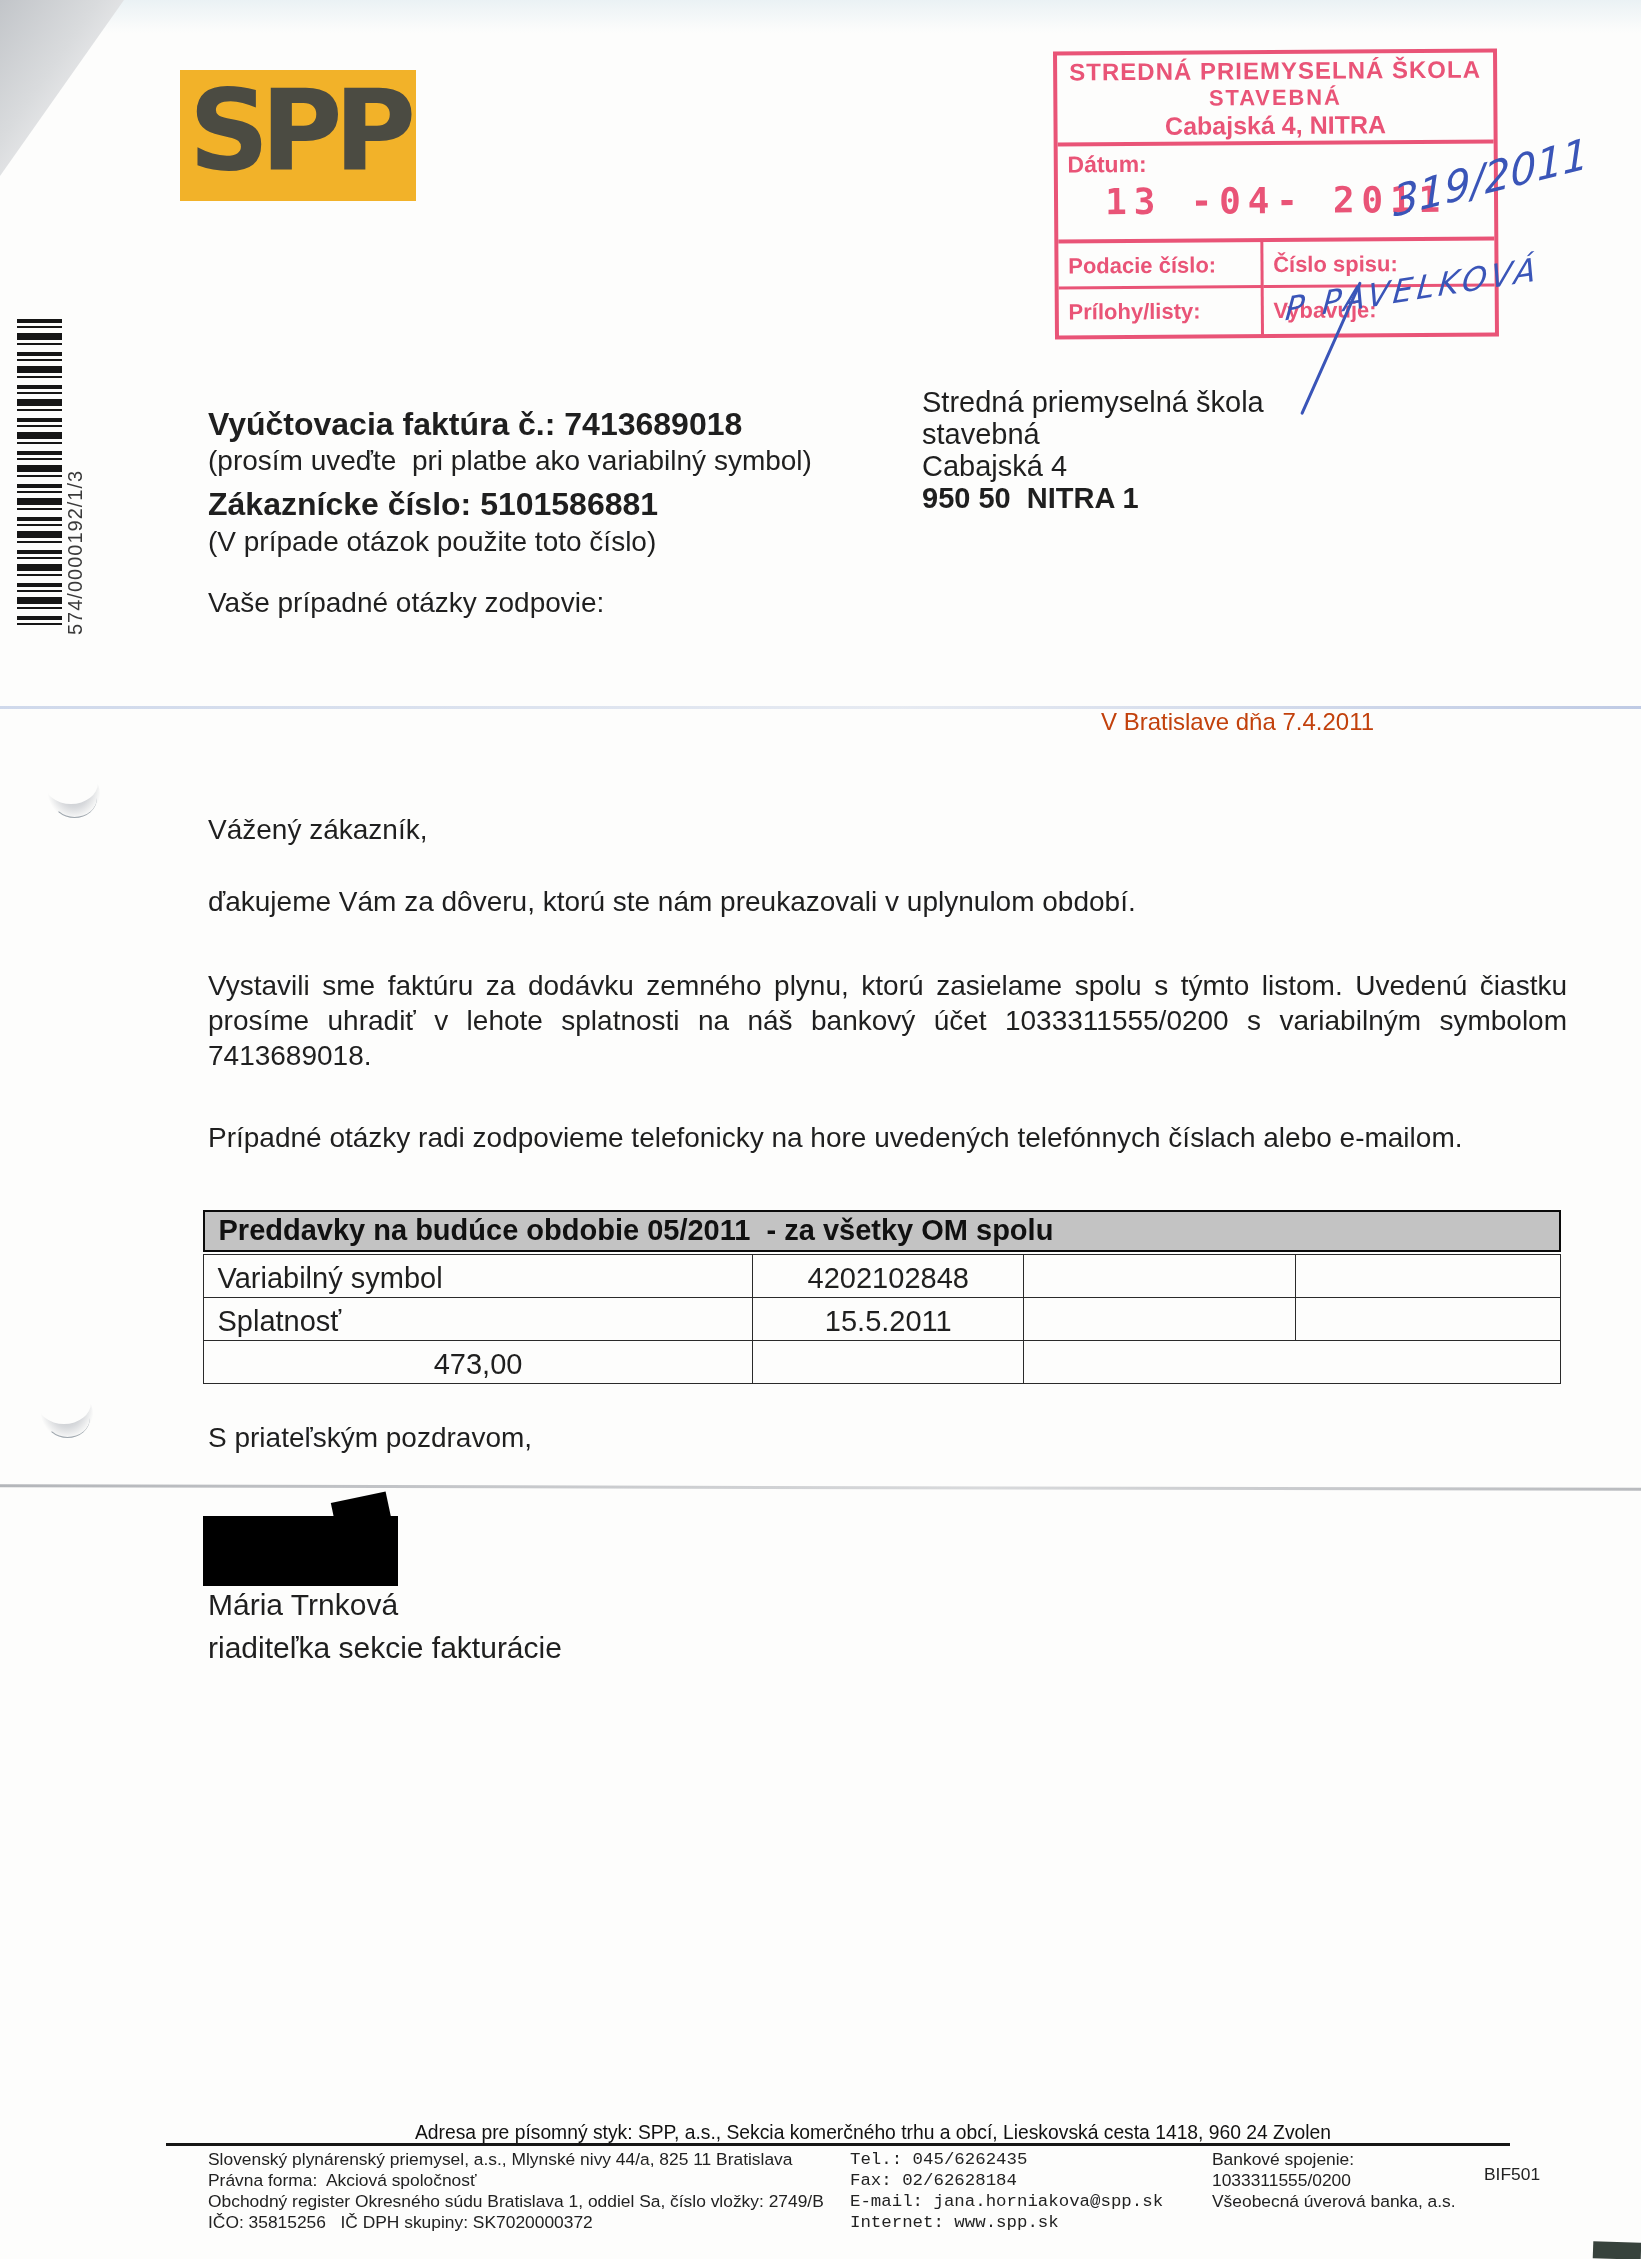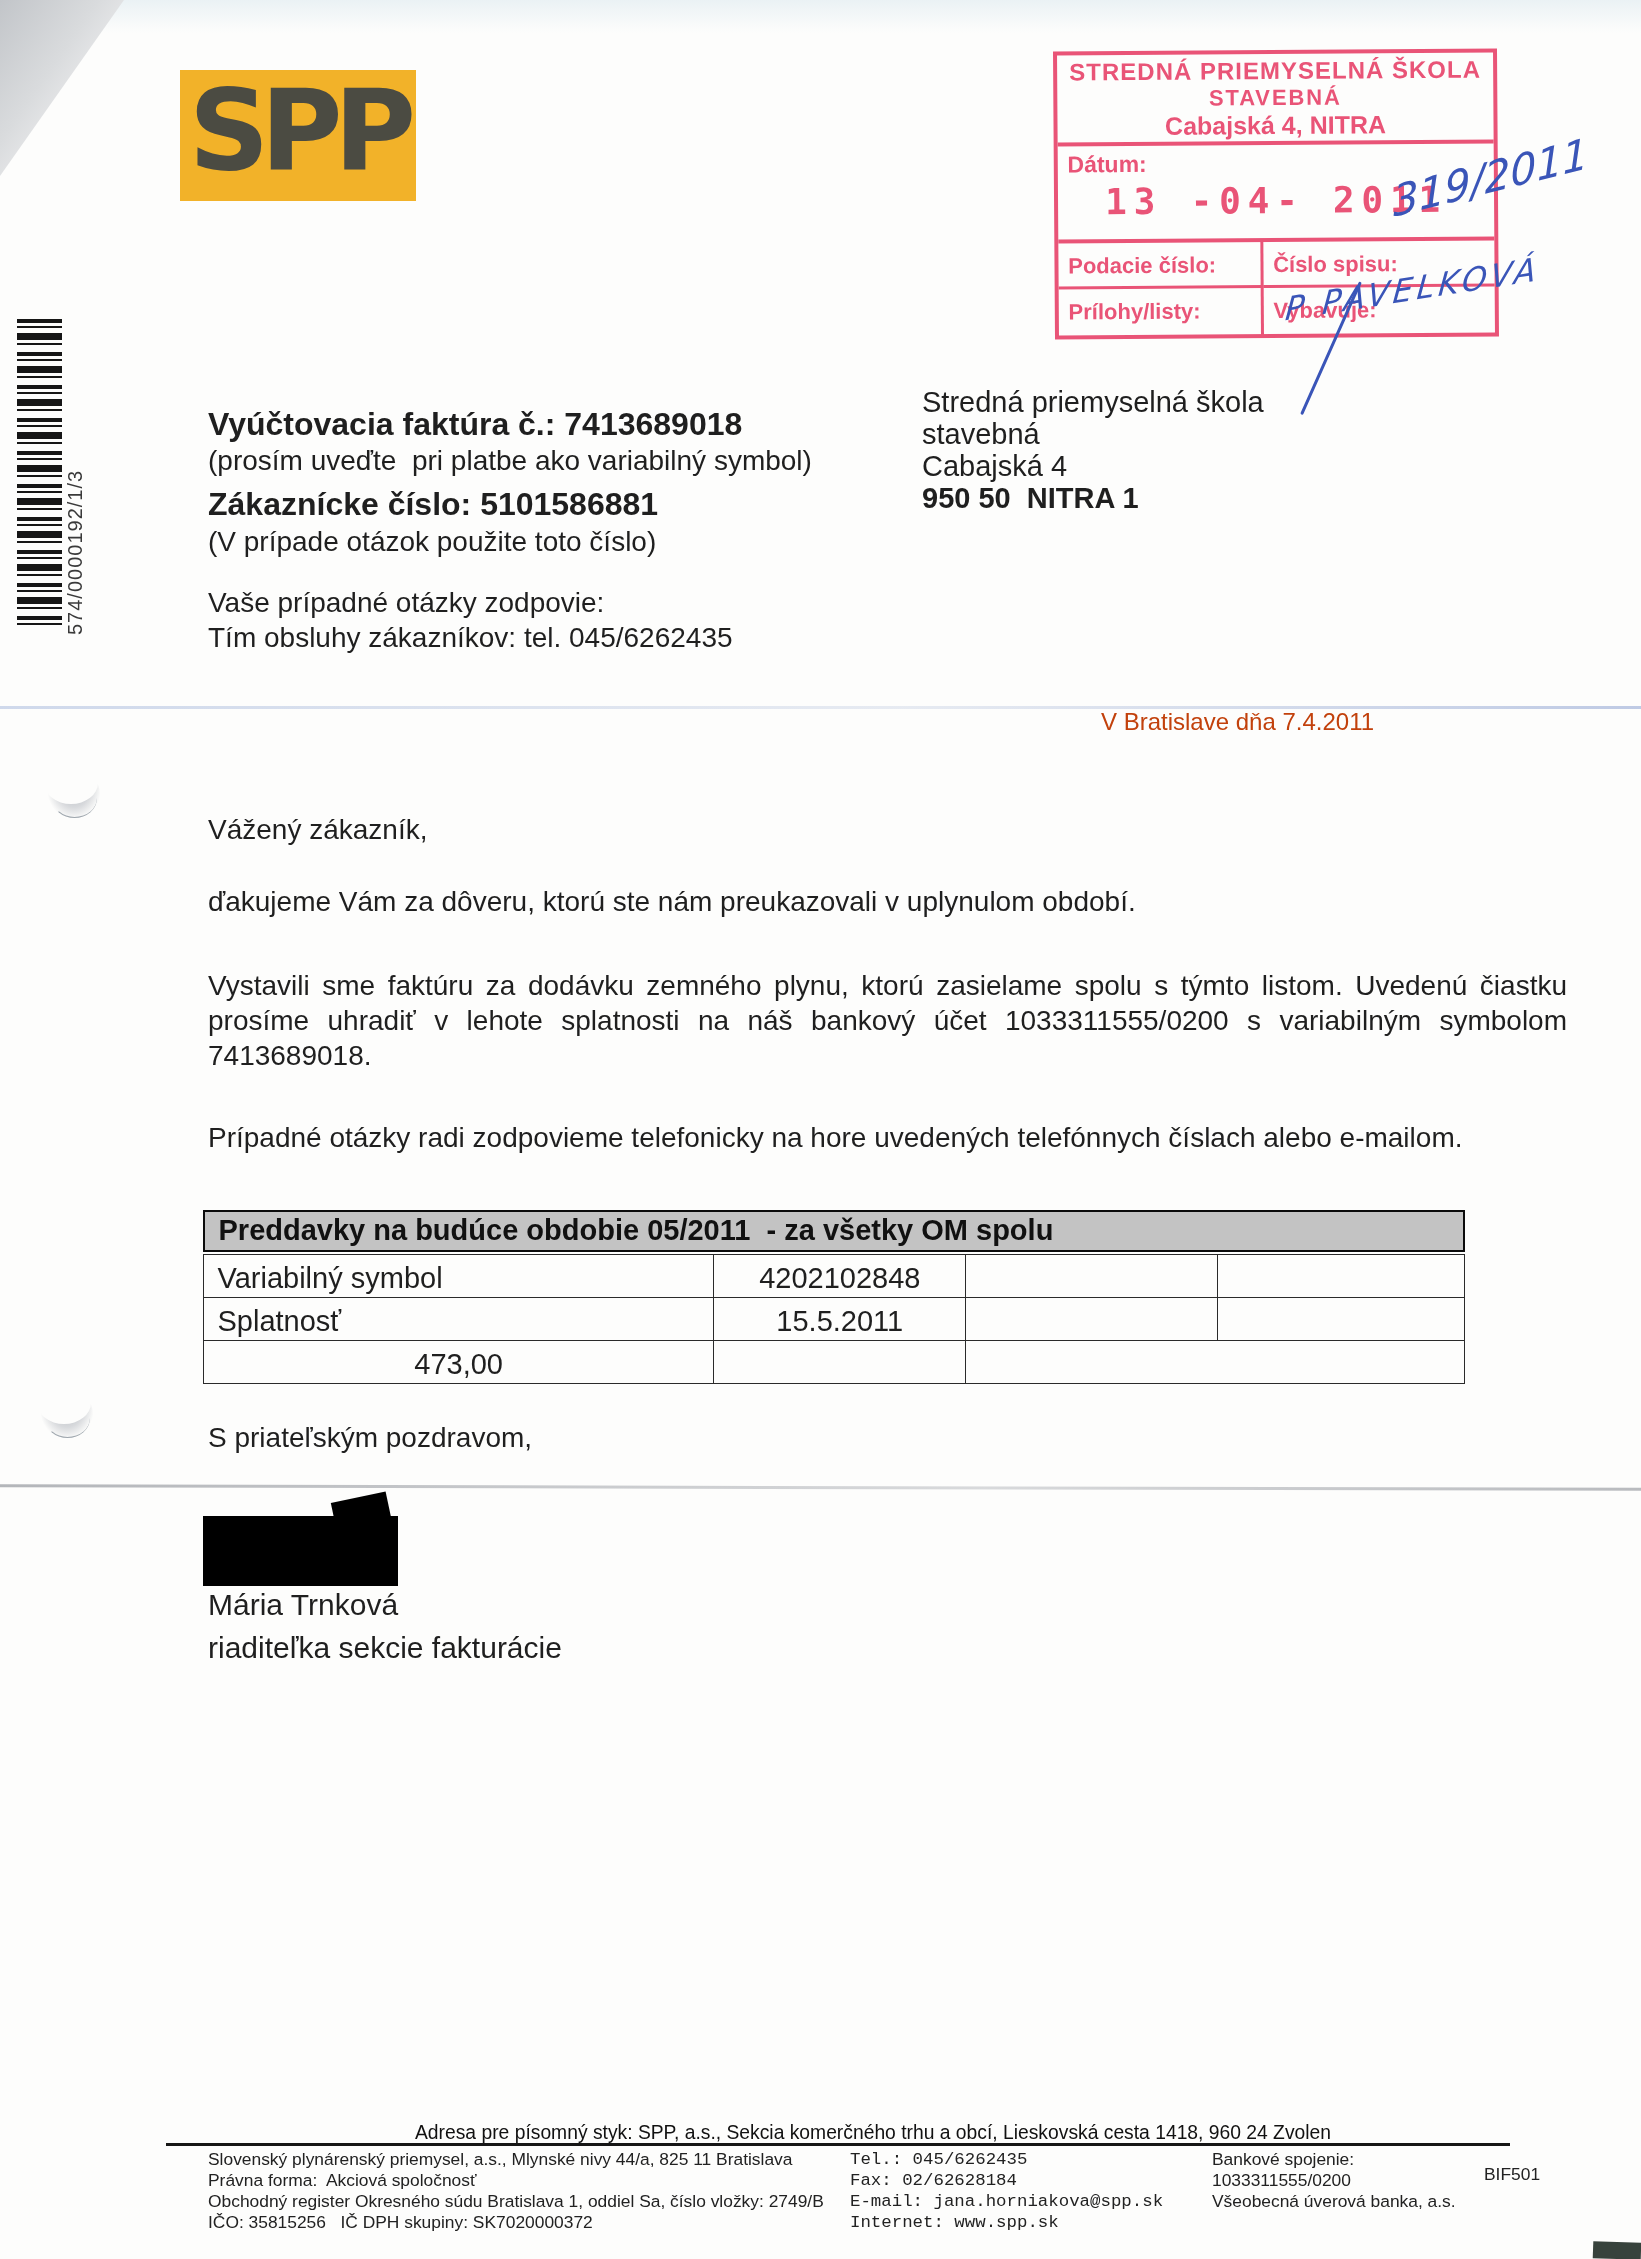--- a/index.html
+++ b/index.html
@@ -67,21 +67,21 @@
     transform:rotate(24deg);transform-origin:top center;border-radius:1.9px;}
   
   .h-bold{font-size:32px;font-weight:bold;}
   .note{font-size:28px;}
   .body-text{font-size:28px;}
   .para{width:1359px;text-align:justify;line-height:35px;}
   .pre{white-space:pre-wrap;}
   .dateline{font-size:24px;color:#c2410c;}
   .recipient{font-size:29px;line-height:32px;}
   
-  .ptable{left:203px;top:1210px;width:1262px;}
+  .ptable{left:203px;top:1210px;width:1358px;}
   .ptable-header{background:#c3c3c3;border:2.9px solid #0b0b0b;height:36px;
     font-size:29px;font-weight:bold;padding:1.9px 0 0 13.5px;color:#111;}
   .ptable-body{margin-top:1.9px;border:1.9px solid #2a2a2a;}
   .prow{display:grid;grid-template-columns:40.5% 20% 20% 19.5%;height:42px;border-bottom:1.9px solid #2a2a2a;}
   .prow:last-child{border-bottom:none;}
   .pcell{border-right:1.9px solid #2a2a2a;font-size:29px;padding-top:6.8px;}
   .pcell.lbl{padding-left:13.5px;}
   .pcell.val{text-align:center;}
   .pcell:last-child{border-right:none;}
   
@@ -138,21 +138,20 @@
   </div>
   <div class="abs hand hand-spis">319/2011</div>
   <div class="abs hand hand-vybavuje">P PAVELKOVÁ</div>
   <div class="abs hand-stroke"></div>
 
   <div class="abs h-bold" style="left:208px;top:406px;">Vyúčtovacia faktúra č.: 7413689018</div>
   <div class="abs note pre" style="left:208px;top:445px;">(prosím uveďte  pri platbe ako variabilný symbol)</div>
   <div class="abs h-bold" style="left:208px;top:486px;">Zákaznícke číslo: 5101586881</div>
   <div class="abs note" style="left:208px;top:526px;">(V prípade otázok použite toto číslo)</div>
   <div class="abs body-text" style="left:208px;top:587px;">Vaše prípadné otázky zodpovie:</div>
-  <div class="abs body-text" style="left:208px;top:622px;">Tím obsluhy zákazníkov: tel. 045/6262435</div>
 
   <div class="abs recipient" style="left:922px;top:386px;">
     <div>Stredná priemyselná škola</div>
     <div>stavebná</div>
     <div>Cabajská 4</div>
     <div class="pre" style="font-weight:bold;">950 50  NITRA 1</div>
   </div>
 
   <div class="abs dateline" style="left:1101px;top:708px;">V Bratislave dňa 7.4.2011</div>
 

